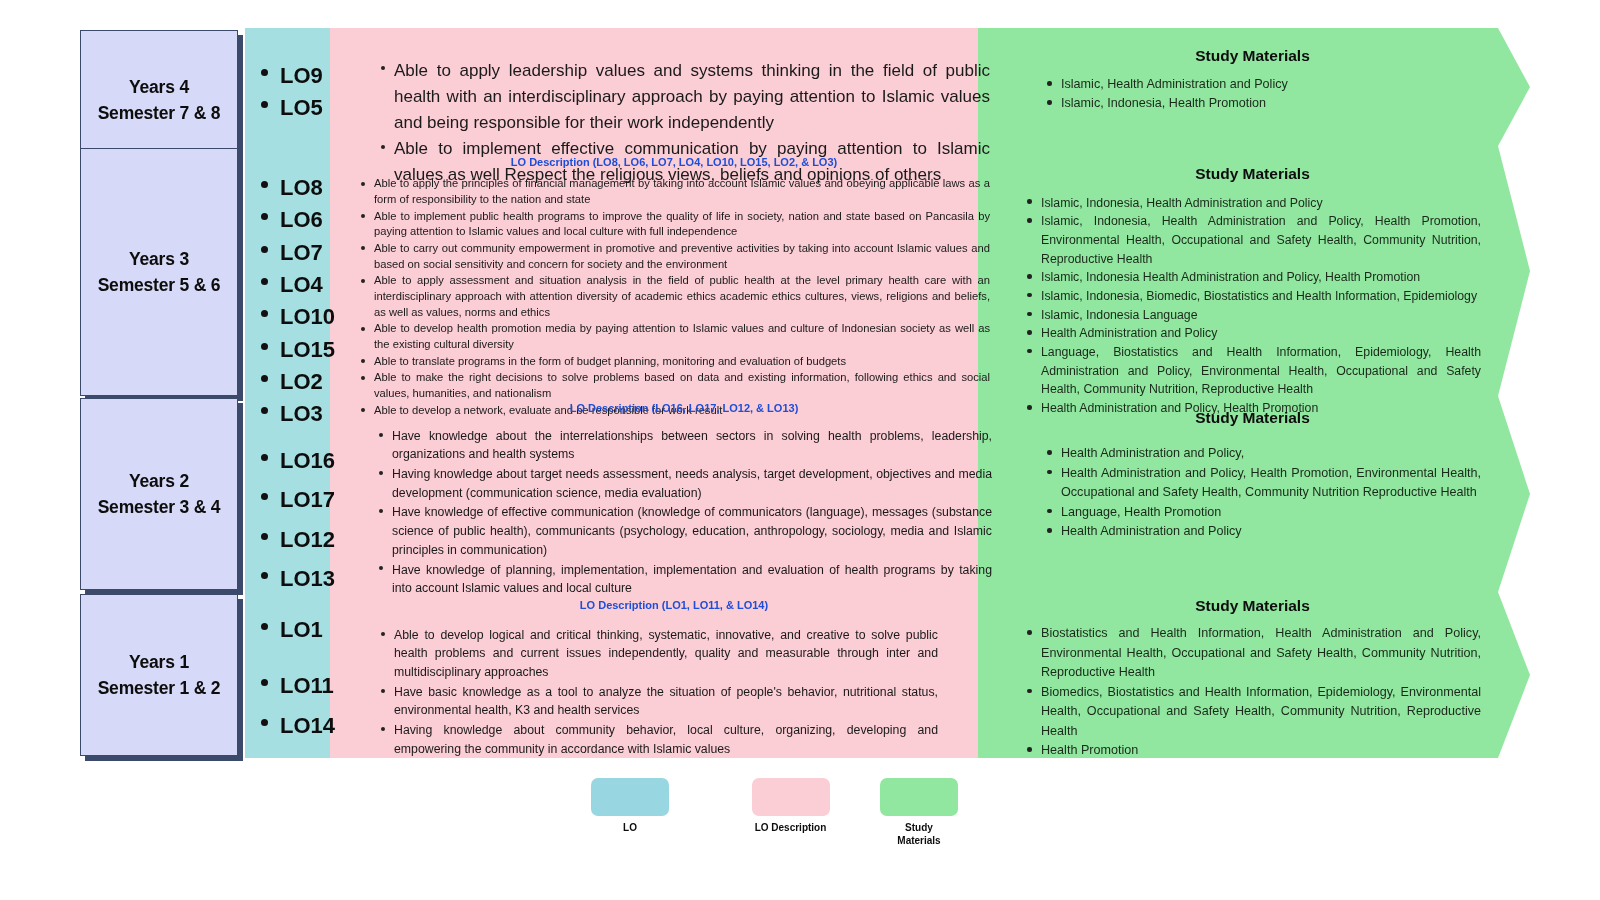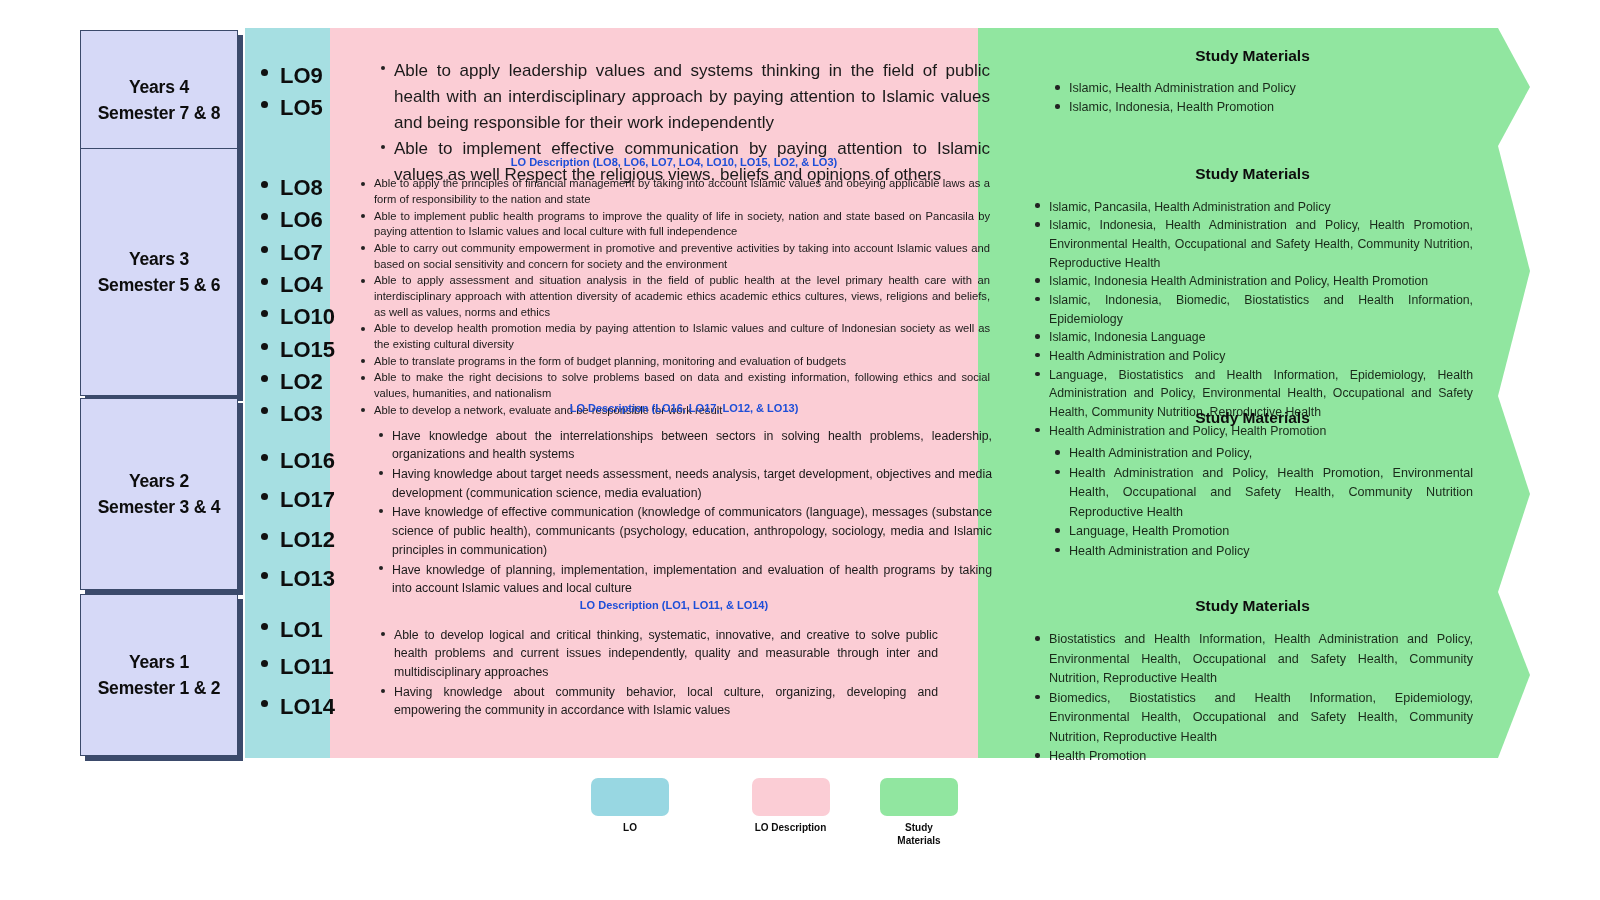--- a/index.html
+++ b/index.html
@@ -88,21 +88,21 @@
 
   
   .sm-wrap { position: absolute; }
   .sm-title {
     text-align: center;
     font-weight: bold;
     font-size: 15.5px;
     color: #0d0d0d;
     margin-bottom: 8px;
   }
-  .sm-list { list-style: none; padding: 0; margin: 12px; }
+  .sm-list { list-style: none; padding: 0; margin: 4px; }
   .sm-list li {
     position: relative;
     padding-left: 17px;
     color: #1a2a1a;
     text-align: justify;
   }
   .sm-list li::before {
     content: "";
     position: absolute;
     left: 3px; top: 0.48em;
@@ -218,21 +218,21 @@
   </ul>
 
   <ul class="lo-list" style="left:258px; top:445px; width:100px;">
     <li style="margin-bottom:7px;">LO16</li>
     <li style="margin-bottom:7px;">LO17</li>
     <li style="margin-bottom:7px;">LO12</li>
     <li>LO13</li>
   </ul>
 
   <ul class="lo-list" style="left:258px; top:614px; width:100px;">
-    <li style="margin-bottom:5px;">LO1</li>
+    <li style="margin-bottom:24px;">LO1</li>
     <li style="margin-bottom:7px;">LO11</li>
     <li>LO14</li>
   </ul>
 
   <div class="desc-wrap" style="left:378px; top:58px; width:612px; font-size:17px; line-height:1.52;">
     <ul class="desc-list">
       <li>Able to apply leadership values and systems thinking in the field of public health with an interdisciplinary approach by paying attention to Islamic values and being responsible for their work independently</li>
       <li>Able to implement effective communication by paying attention to Islamic values as well Respect the religious views, beliefs and opinions of others</li>
     </ul>
   </div>
@@ -258,36 +258,37 @@
       <li>Having knowledge about target needs assessment, needs analysis, target development, objectives and media development (communication science, media evaluation)</li>
       <li>Have knowledge of effective communication (knowledge of communicators (language), messages (substance science of public health), communicants (psychology, education, anthropology, sociology, media and Islamic principles in communication)</li>
       <li>Have knowledge of planning, implementation, implementation and evaluation of health programs by taking into account Islamic values and local culture</li>
     </ul>
   </div>
 
   <div class="desc-wrap" style="left:378px; top:597px; width:560px; font-size:12.3px; line-height:1.52;">
     <div class="desc-title" style="margin-bottom:12px; width:612px; margin-left:-10px;">LO Description (LO1, LO11, &amp; LO14)</div>
     <ul class="desc-list">
       <li>Able to develop logical and critical thinking, systematic, innovative, and creative to solve public health problems and current issues independently, quality and measurable through inter and multidisciplinary approaches</li>
+      <li>Have basic knowledge as a tool to analyze the situation of people's behavior, nutritional status, environmental health, K3 and health services</li>
       <li>Having knowledge about community behavior, local culture, organizing, developing and empowering the community in accordance with Islamic values</li>
     </ul>
   </div>
 
   <div class="sm-wrap" style="left:1020px; top:44px; width:465px; font-size:12.6px; line-height:1.5;">
     <div class="sm-title">Study Materials</div>
     <ul class="sm-list" style="padding-left:20px;">
       <li>Islamic, Health Administration and Policy</li>
       <li>Islamic, Indonesia, Health Promotion</li>
     </ul>
   </div>
 
   <div class="sm-wrap" style="left:1020px; top:162px; width:465px; font-size:12.3px; line-height:1.52;">
     <div class="sm-title">Study Materials</div>
     <ul class="sm-list">
-      <li>Islamic, Pancasila, Health Administration and Policy</li>
+      <li>Islamic, Indonesia, Health Administration and Policy</li>
       <li>Islamic, Indonesia, Health Administration and Policy, Health Promotion, Environmental Health, Occupational and Safety Health, Community Nutrition, Reproductive Health</li>
       <li>Islamic, Indonesia Health Administration and Policy, Health Promotion</li>
       <li>Islamic, Indonesia, Biomedic, Biostatistics and Health Information, Epidemiology</li>
       <li>Islamic, Indonesia Language</li>
       <li>Health Administration and Policy</li>
       <li>Language, Biostatistics and Health Information, Epidemiology, Health Administration and Policy, Environmental Health, Occupational and Safety Health, Community Nutrition, Reproductive Health</li>
       <li>Health Administration and Policy, Health Promotion</li>
     </ul>
   </div>
 

